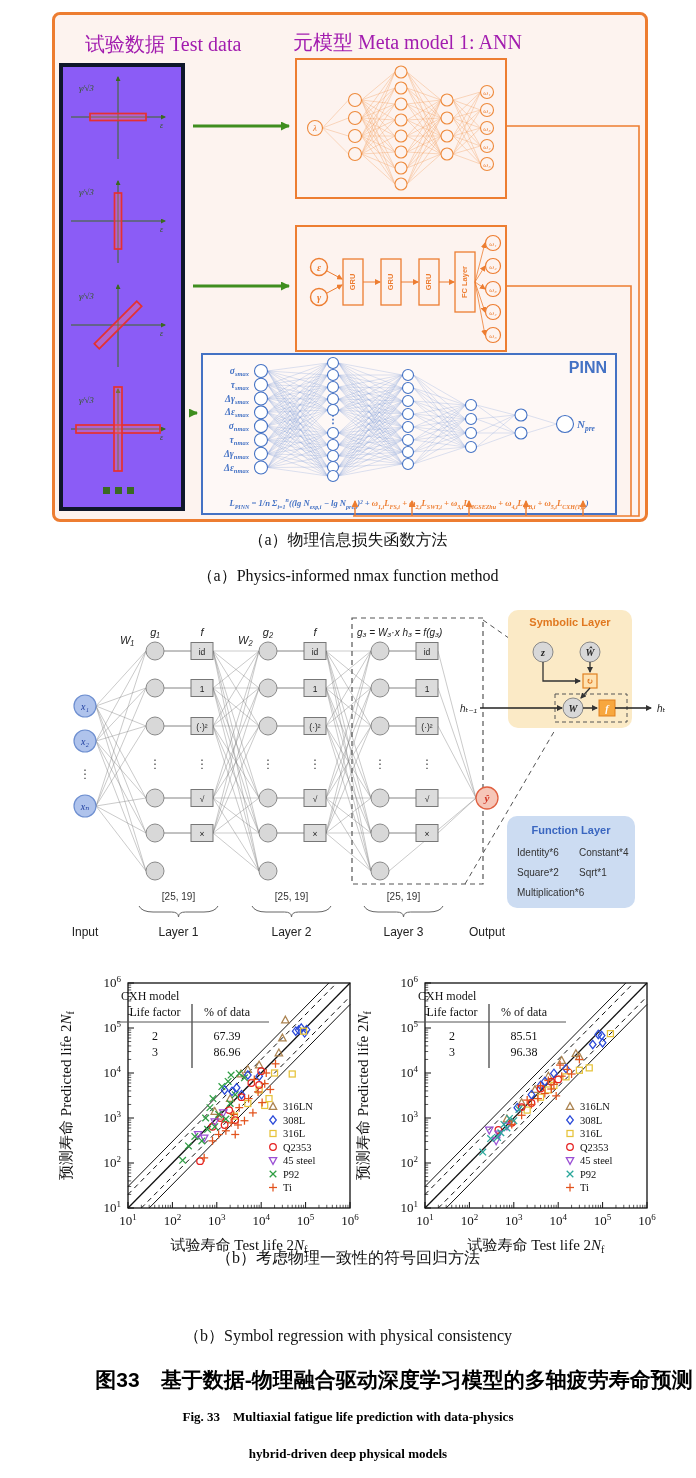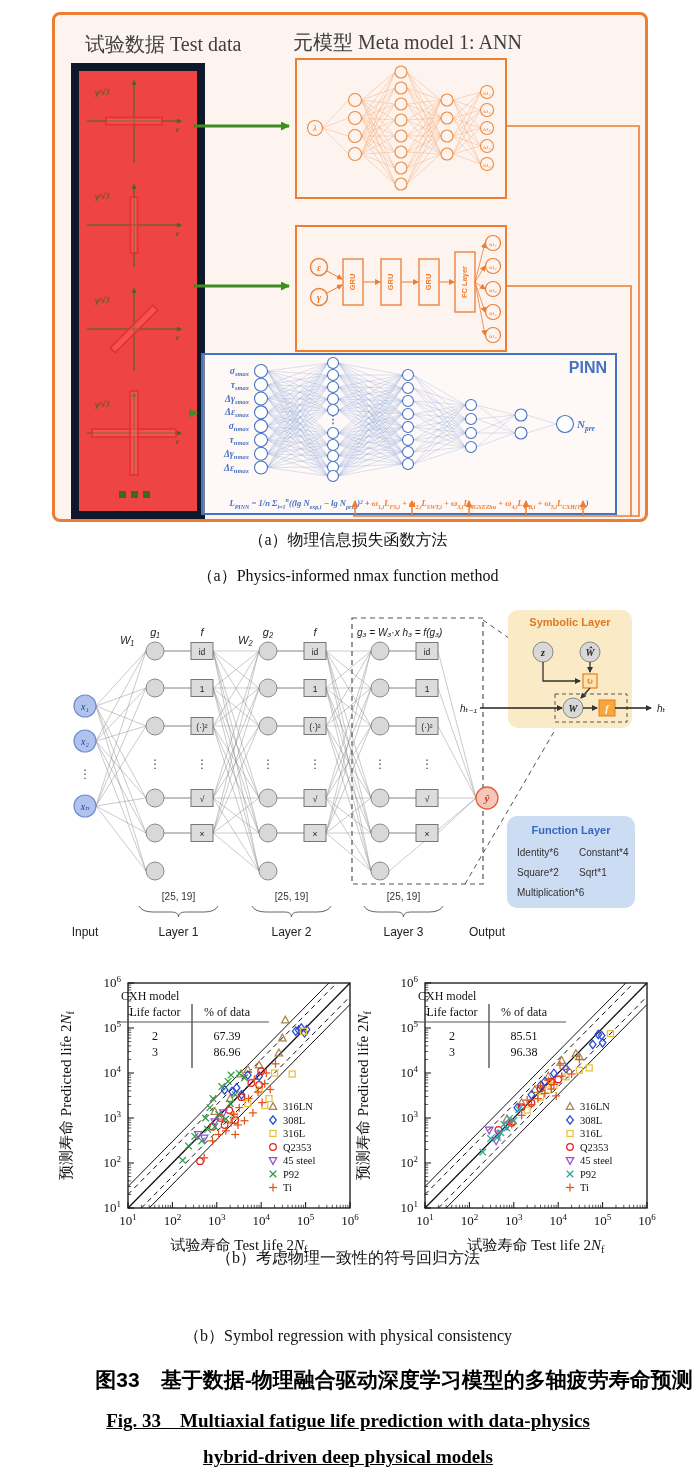--- a/index.html
+++ b/index.html
@@ -1,35 +1,35 @@
 <!DOCTYPE html>
 <html><head>
 <meta charset="utf-8">
 <style>
   html,body{margin:0;padding:0;background:#fff;}
   .page{position:relative;width:696px;height:1478px;background:#ffffff;overflow:hidden;
         font-family:"Liberation Serif","DejaVu Serif",serif;color:#111;}
   
   .panel-a{position:absolute;left:52px;top:12px;width:590px;height:504px;
            border:3px solid #ED7D31;border-radius:8px;background:#fdf3ef;}
-  .pa-title{position:absolute;font-size:20px;color:#404040;white-space:nowrap;}
-  .green-box{position:absolute;left:16px;top:48px;width:118px;height:440px;
-             border:8px solid #0f172a;background:#ef4444;}
+  .pa-title{position:absolute;font-size:20px;color:#a21caf;white-space:nowrap;}
+  .green-box{position:absolute;left:4px;top:48px;width:118px;height:440px;
+             border:4px solid #0f172a;background:#8b5cf6;}
   .orange-box{position:absolute;border:2.5px solid #ED7D31;}
   .blue-box{position:absolute;border:2.5px solid #4472C4;background:rgba(255,255,255,0.45);}
   .overlay{position:absolute;left:0;top:0;pointer-events:none;}
   .pinn-eq{position:absolute;left:2px;right:2px;bottom:3px;text-align:center;white-space:nowrap;
            font-size:8.6px;font-style:italic;font-weight:600;color:#4472C4;}
   .pinn-eq .oj{color:#ED7D31;}
   .pinn-eq sub{font-size:6px;} .pinn-eq sup{font-size:6px;}
   
   .cap{position:absolute;left:0;width:696px;text-align:center;font-size:16px;color:#111;}
   .figcap-zh{position:absolute;left:0;width:696px;text-align:center;font-size:21px;font-weight:bold;
              font-family:"Liberation Sans","DejaVu Sans",sans-serif;color:#000;padding-left:46px;}
-  .figcap-en{position:absolute;left:0;width:696px;text-align:center;font-size:19px;font-weight:bold;color:#000;text-decoration:underline;}
+  .figcap-en{position:absolute;left:0;width:696px;text-align:center;font-size:13px;font-weight:bold;color:#000;}
   svg text{font-family:"Liberation Serif","DejaVu Serif",serif;}
   .sans{font-family:"Liberation Sans","DejaVu Sans",sans-serif;}
 </style>
 </head>
 <body>
 
 <div class="page">
 
   <div class="panel-a">
     <div class="pa-title" style="left:30px;top:16px;">试验数据 Test data</div>

